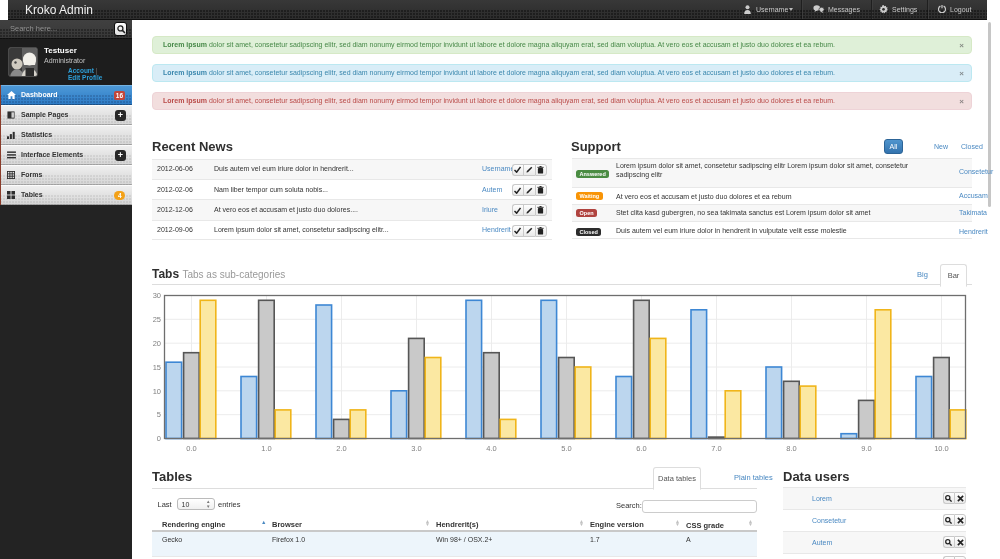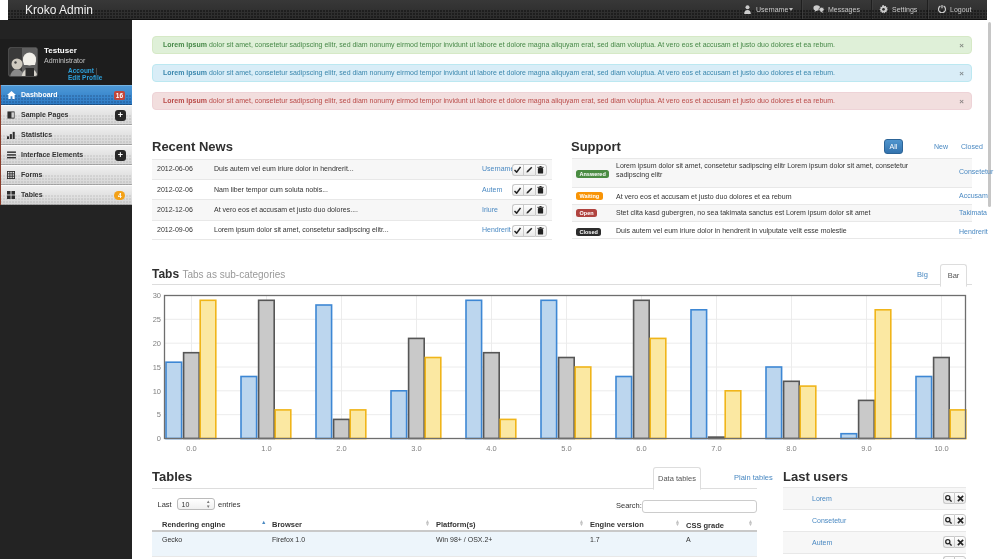--- a/index.html
+++ b/index.html
@@ -110,20 +110,24 @@
     </svg>
 <span class="titem" style="left:884px">Settings</span>
 <div class="tdiv" style="left:919px"></div>
 <svg class="ticon" style="left:930px" width="8" height="8" viewBox="0 0 10 10">
       <path d="M3 1.4 a4.4 4.4 0 1 0 4 0" fill="none" stroke="#ccc" stroke-width="1.5"></path>
       <line x1="5" y1="0" x2="5" y2="4" stroke="#ccc" stroke-width="1.5"></line>
     </svg>
 <span class="titem" style="left:942px">Logout</span>
 </div>
 <div class="sidebar">
+<div class="search"><span style="position:relative;z-index:2">Search here...</span><div class="sbtn"><svg width="9" height="9" viewBox="0 0 9 9" style="margin:2px 0 0 1.5px">
+          <circle cx="3.4" cy="3.4" r="2.5" fill="none" stroke="#222" stroke-width="1.3"></circle>
+          <line x1="5.4" y1="5.4" x2="8" y2="8" stroke="#222" stroke-width="1.5"></line>
+        </svg></div></div>
 <div class="user">
 <div class="avatar"><svg width="30" height="30" viewBox="0 0 30 30">
           <rect width="30" height="30" fill="#606060"></rect>
           <rect width="13" height="30" fill="#3a3a3a"></rect>
           <circle cx="8" cy="16" r="5.5" fill="#cfcabf"></circle>
           <circle cx="6.5" cy="14.5" r="1.2" fill="#444"></circle>
           <path d="M1 30 a7 9 0 0 1 14 0z" fill="#8a8a8a"></path>
           <circle cx="20.5" cy="11" r="6.5" fill="#e9e7e2"></circle>
           <path d="M14 13 a6.5 8 0 0 1 13 0 l-1 4 h-11z" fill="#f2f0ea"></path>
           <path d="M12.5 30 a8 10 0 0 1 16 0z" fill="#d8d5cd"></path>
@@ -371,40 +375,40 @@
 <a class="tablink" style="left:710px; top:473px">Plain tables</a>
 <div class="small" style="left:157.5px; top:500px; font-size:7.5px">Last</div>
 <div class="sel" style="left:176.5px; top:497.5px; width:38px; height:12.5px; line-height:11px; padding-left:4px">10<span style="position:absolute; right:3px; top:1.5px; color:#777; font-size:4.5px; line-height:4.5px">▲<br>▼</span></div>
 <div class="small" style="left:218px; top:500px; font-size:7.5px">entries</div>
 <div class="small" style="left:616px; top:501px; font-size:7.5px">Search:</div>
 <div class="inp" style="left:642px; top:500px; width:115px; height:13px"></div>
 <div class="dt-head" style="left:162px; top:519.5px">Rendering engine</div>
 <div class="sort" style="left:261px; top:521px; color:#4a89c2; font-size:5.5px">▲</div>
 <div class="dt-head" style="left:272px; top:519.5px">Browser</div>
 <div class="sort" style="left:425px; top:519.5px">▲<br>▼</div>
-<div class="dt-head" style="left:436px; top:519.5px">Platform(s)</div>
+<div class="dt-head" style="left:436px; top:519.5px">Hendrerit(s)</div>
 <div class="sort" style="left:579px; top:519.5px">▲<br>▼</div>
 <div class="dt-head" style="left:590px; top:519.5px">Engine version</div>
 <div class="sort" style="left:675px; top:519.5px">▲<br>▼</div>
 <div class="dt-head" style="left:686px; top:521px">CSS grade</div>
 <div class="sort" style="left:748px; top:519.5px">▲<br>▼</div>
 <div class="abs" style="left:152px; top:530px; width:605px; height:1.5px; background:#c9c9c9"></div>
 <div class="abs" style="left:152px; top:532px; width:605px; height:24px; background:#edf5fb"></div>
 <div class="small" style="left:162px; top:536px">Gecko</div>
 <div class="small" style="left:272px; top:536px">Firefox 1.0</div>
 <div class="small" style="left:436px; top:536px">Win 98+ / OSX.2+</div>
 <div class="small" style="left:590px; top:536px">1.7</div>
 <div class="small" style="left:686px; top:536px">A</div>
 <div class="abs" style="left:152px; top:556px; width:605px; height:1px; background:#e8e8e8"></div>
 <div class="small" style="left:162px; top:558px">Gecko</div>
 <div class="small" style="left:272px; top:558px">Firefox 1.5</div>
 <div class="small" style="left:436px; top:558px">Win 98+ / OSX.2+</div>
 <div class="small" style="left:590px; top:558px">1.8</div>
 <div class="small" style="left:686px; top:558px">A</div>
-<h2 style="left:783px; top:469px">Last users</h2>
+<h2 style="left:783px; top:469px">Data users</h2>
 <div class="rtable" style="left:783px; top:487px; width:183px">
 <div class="rrow alt" style="height:22px"></div>
     <div class="rrow" style="height:22px"></div>
 <div class="rrow alt" style="height:22px"></div>
     <div class="rrow" style="height:7px"></div>
   </div>
 <a class="small" style="left:788px; top:494.5px">Lorem</a>
 <div class="ibtn-group" style="left:942.5px; top:492.0px">
     <div class="ibtn">
       <svg width="7" height="7" viewBox="0 0 8 8">

